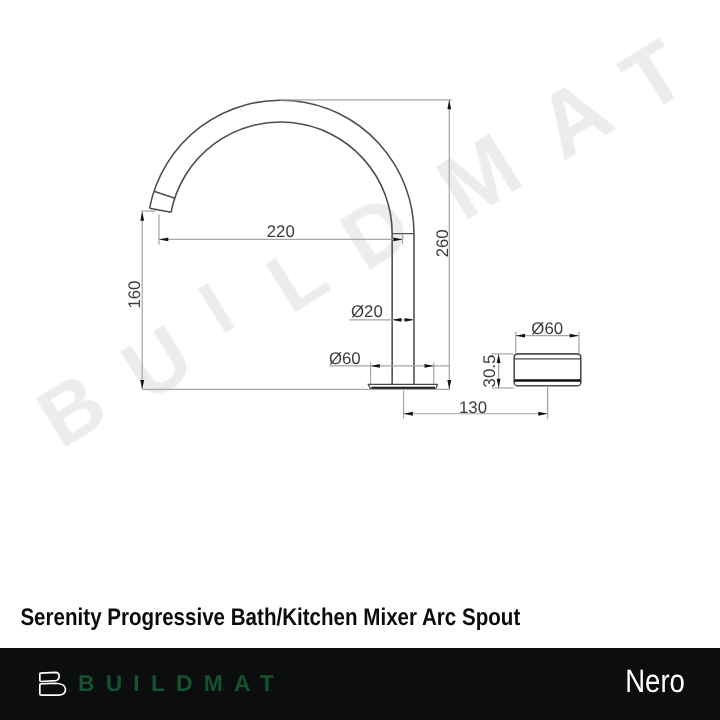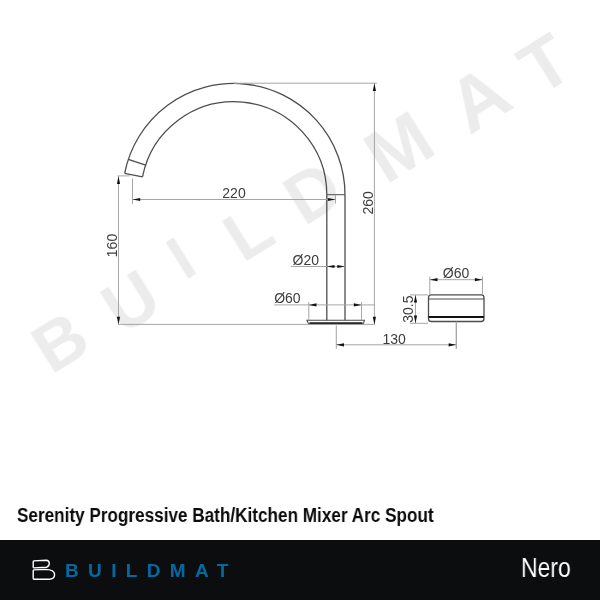--- a/index.html
+++ b/index.html
@@ -1,21 +1,21 @@
 <!DOCTYPE html>
 <html><head>
 <meta charset="utf-8">
 <style>
 html,body{margin:0;padding:0;width:600px;height:600px;background:#fff;overflow:hidden;}
 body{font-family:"Liberation Sans",sans-serif;position:relative;transform:translateZ(0);}
 .wm{position:absolute;will-change:transform;color:#ececec;font-weight:bold;font-size:60px;line-height:1;transform:translate(-50%,-50%) rotate(-32deg);z-index:0;filter:blur(0.4px);}
 #draw{position:absolute;left:0;top:0;z-index:2;will-change:transform;}
 .title{position:absolute;will-change:transform;left:17px;top:504px;font-size:20px;font-weight:bold;color:#0b0b0b;transform:scaleX(0.857);transform-origin:left top;z-index:3;white-space:nowrap;}
 .footer{position:absolute;left:0;top:540px;width:600px;height:60px;background:#0c0d0e;z-index:4;}
-.bmtext{position:absolute;will-change:transform;left:65px;top:559.5px;font-size:19px;font-weight:bold;color:#0369a1;letter-spacing:9.35px;z-index:5;}
+.bmtext{position:absolute;will-change:transform;left:65px;top:559.5px;font-size:19px;font-weight:bold;color:#14532d;letter-spacing:9.35px;z-index:5;}
 .nero{position:absolute;will-change:transform;left:521px;top:552.5px;font-size:27px;font-weight:normal;color:#fff;z-index:5;transform:scaleX(0.85);transform-origin:left top;}
 </style>
 </head>
 <body>
 
 <span class="wm" style="left:59.5px;top:341.5px;font-size:69px;">B</span>
 
 <span class="wm" style="left:130.5px;top:301.5px;font-size:70px;">U</span>
 
 <span class="wm" style="left:180.5px;top:257.5px;font-size:63px;">I</span>

